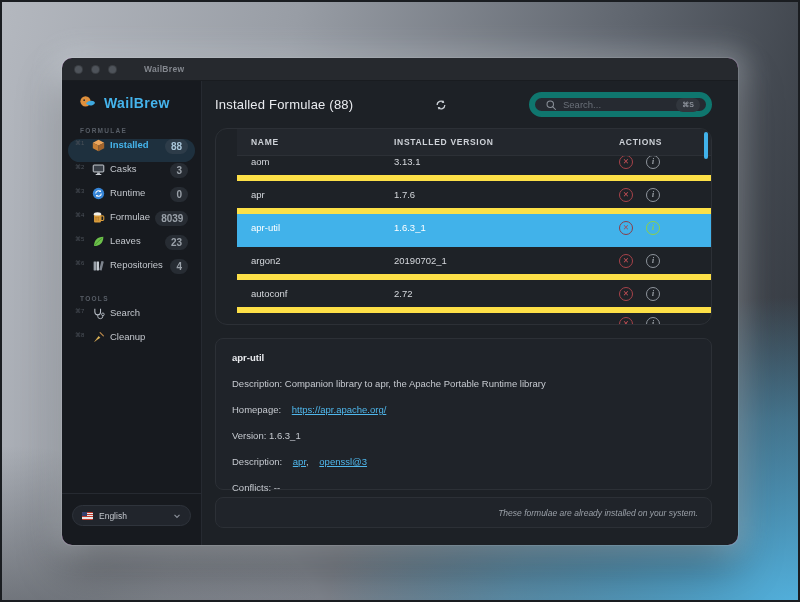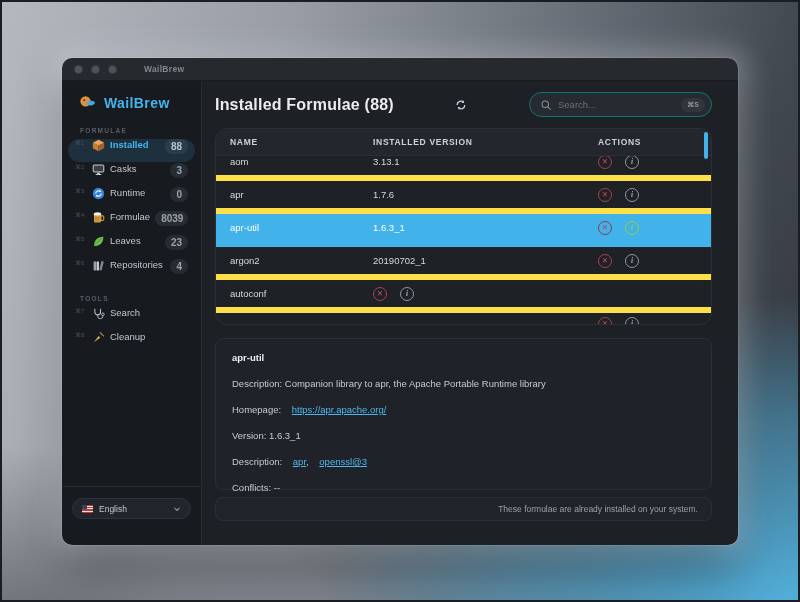--- a/index.html
+++ b/index.html
@@ -50,52 +50,52 @@
   .side-item svg { width:13px; height:13px; flex:none; }
   .side-item .lbl { white-space:nowrap; }
   .side-item .badge {
     margin-left:auto; background:#272c33; color:#9aa1a9; font-size:10px; font-weight:bold;
     padding:2px 6px; border-radius:8px; min-width:10px; text-align:center;
   }
   .side-item.selected { background:rgba(69,169,227,0.16); }
   .side-item.selected .lbl { color:#45b4ec; font-weight:bold; }
   .side-item.selected .badge { background:#2d3c49; color:#a9c6da; }
 
-  .sidebar-bottom { position:absolute; left:0; right:0; bottom:26px; }
+  .sidebar-bottom { position:absolute; left:0; right:0; bottom:19px; }
   .side-divider { border-top:1px solid #262a31; margin:0 0 11px 0; }
   .lang-select {
     margin:0 10px; height:21px; border-radius:11px; background:#21252c; border:1px solid #2f343c;
     display:flex; align-items:center; gap:6px; padding:0 9px; font-size:8.5px; color:#c3c7cd;
   }
   .us-flag { position:relative; width:11px; height:8px; border-radius:1px; overflow:hidden; flex:none;
     background:repeating-linear-gradient(180deg,#c0392b 0 1.1px,#e8e8e8 1.1px 2.2px); }
   .us-flag::before { content:''; position:absolute; left:0; top:0; width:5px; height:4px; background:#33406e; }
   .chev { margin-left:auto; color:#8a9099; display:flex; }
 
   
   main { flex:1; display:flex; flex-direction:column; padding:0 26px 0 13px; background:#1d2126; }
   .main-header { height:47px; display:flex; align-items:center; flex:none; }
-  .main-header h1 { font-size:16px; font-weight:bold; color:#e9ebef; letter-spacing:0.2px; }
+  .main-header h1 { font-size:13px; font-weight:normal; color:#e9ebef; letter-spacing:0.2px; }
   .spacer { flex:1; }
   .refresh-btn { background:none; border:none; cursor:pointer; display:flex; padding:3px; }
   .search {
-    width:183px; height:25px; border-radius:13px; background:#262a31; border:1px solid #0f766e;
+    width:183px; height:25px; border-radius:13px; background:#262a31; border:6px solid #0f766e;
     display:flex; align-items:center; gap:6px; padding:0 6px 0 10px;
   }
   .search input {
     flex:1; min-width:0; background:transparent; border:none; outline:none;
     font-size:9.5px; color:#d5d8dd; font-family:"Liberation Sans", sans-serif;
   }
   .search input::placeholder { color:#6a7079; }
   .kbd { background:#31363d; color:#8b919a; font-size:7px; font-weight:bold; padding:3px 6px; border-radius:9px; }
 
   
   .table {
     position:relative; height:197px; flex:none; border-radius:12px; border:1px solid #2c3036;
-    background:#1e2227; overflow:hidden;
+    background:#1e2227; overflow:hidden;padding-left:21px;
   }
   .thead {
     position:relative; z-index:2; display:grid; grid-template-columns:143px 225px 1fr;
     height:27px; align-items:center; padding-left:14px; background:#23272d; border-bottom:1px solid #2c3036;
     font-size:8.5px; font-weight:bold; letter-spacing:0.7px; color:#ced2d8;
   }
   .trow {
     display:grid; grid-template-columns:143px 225px 1fr; height:33px; align-items:center;
     padding-left:14px; border-bottom:6px solid #fde047; font-size:9.5px; color:#d5d8dd;
   }
@@ -117,23 +117,23 @@
   .details {
     margin-top:13px; height:152px; flex:none; border-radius:8px; border:1px solid #2c3036;
     background:#1f2329; padding:13px 16px; font-size:9.5px; color:#c6cad0;
   }
   .d-title { font-weight:bold; color:#e9ebee; margin-bottom:15px; }
   .d-line { margin-bottom:15px; white-space:nowrap; }
   .d-link { color:#4fb7ec; text-decoration:underline; cursor:pointer;margin-left:8px; }
 
   
   .status-bar {
-    margin-top:7px; height:24px; flex:none; border-radius:8px; border:1px solid #2c3036;
+    margin-top:7px; height:31px; flex:none; border-radius:8px; border:1px solid #2c3036;
     background:#20242a; display:flex; align-items:center; justify-content:flex-end;
-    padding-right:13px; font-size:8.5px; color:#9aa0a8;
+    padding-right:13px; font-size:8.5px; color:#9aa0a8;font-style:italic;
   }
 </style>
 </head>
 <body>
 
 <div class="window">
 
   <div class="titlebar">
     <div class="traffic">
       <span class="tl"></span>
@@ -323,20 +323,21 @@
           <span>argon2</span>
           <span>20190702_1</span>
           <span class="c-actions">
             <span class="ic ic-del">✕</span>
             <span class="ic ic-info">i</span>
           </span>
         </div>
 
         <div class="trow">
           <span>autoconf</span>
+          <span>2.72</span>
           <span class="c-actions">
             <span class="ic ic-del">✕</span>
             <span class="ic ic-info">i</span>
           </span>
         </div>
 
         <div class="trow partial">
           <span></span>
           <span></span>
           <span class="c-actions">

